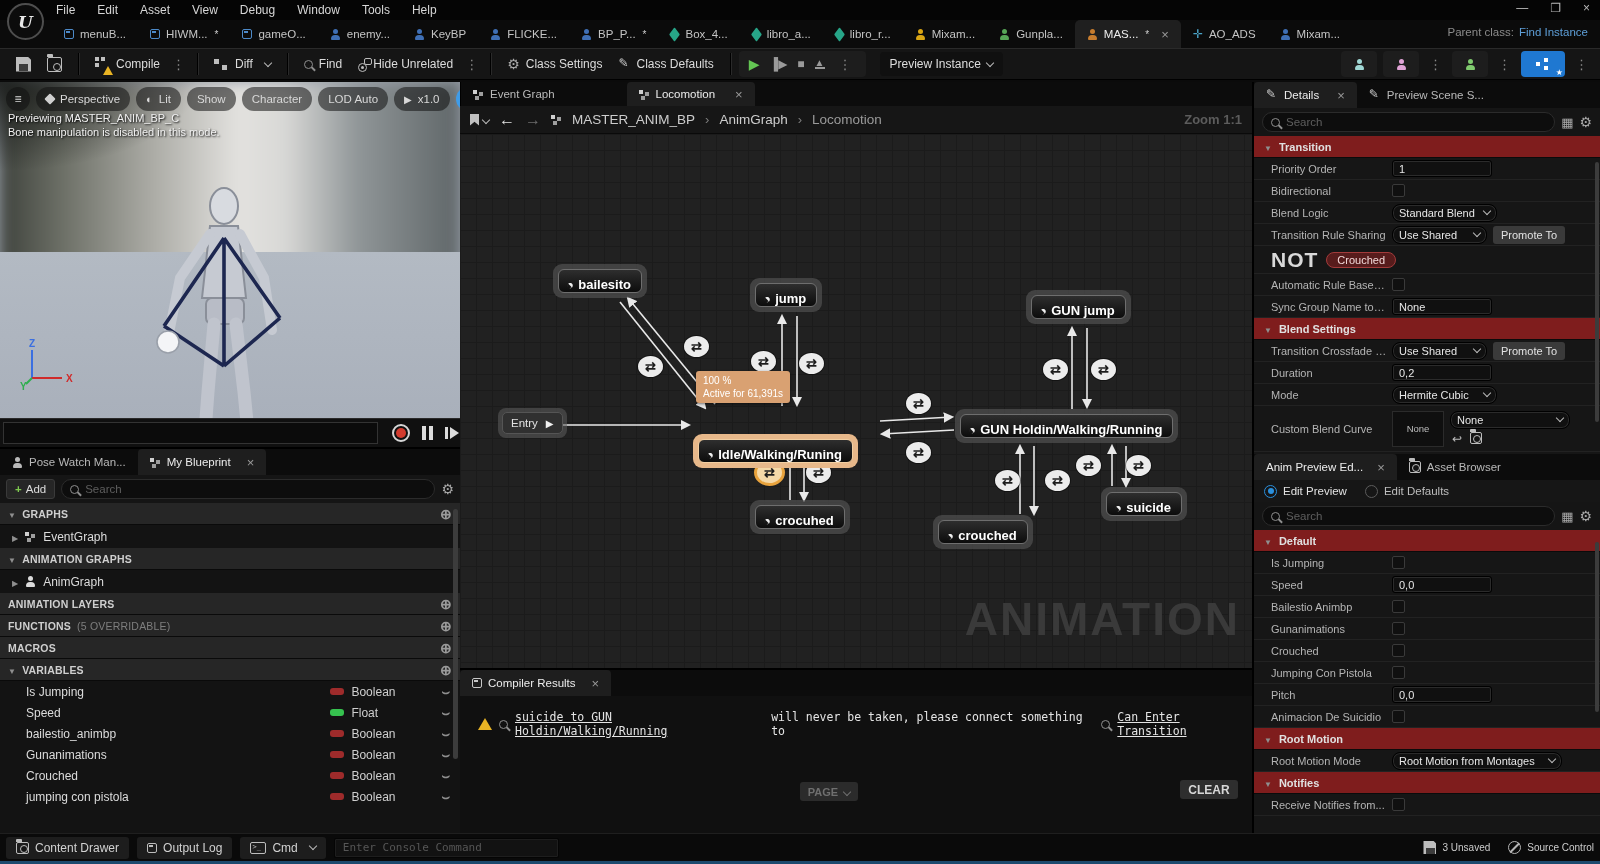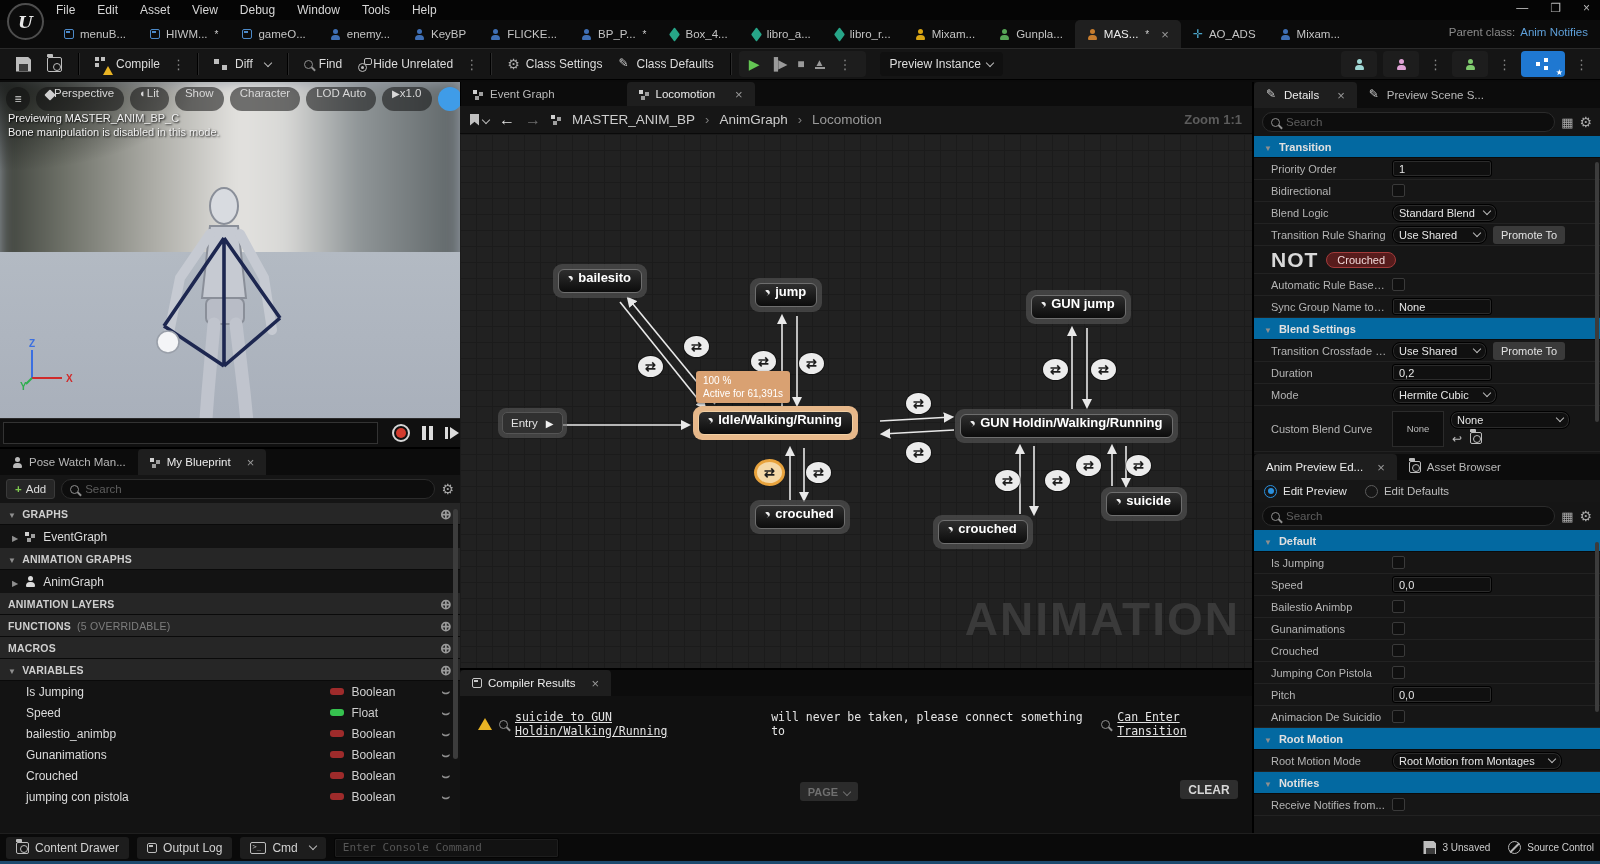--- a/index.html
+++ b/index.html
@@ -93,21 +93,21 @@
   
   #viewport { left:0; top:82px; width:460px; height:336px; overflow:hidden; background:#9aa1ab; }
   #vp-top { position:absolute; left:0; top:0; width:460px; height:185px;
      background:linear-gradient(90deg,#3e423c 0%, #6e7168 14%, #a8a8a2 32%, #e3e2df 52%, #d8d8d6 62%, #8f9597 78%, #5f6668 100%); }
   #vp-bottom { position:absolute; left:0; top:170px; width:460px; height:166px;
      background:linear-gradient(#b3bac3,#a9b0bb); }
   .blurlayer { filter:blur(7px); }
   #vp-darkcorner { position:absolute; left:0; top:0; width:200px; height:90px;
      background:radial-gradient(ellipse at 0 0, rgba(20,22,20,.85), rgba(20,22,20,0) 70%); }
   .vp-pill { height:24px; border-radius:12px; background:rgba(16,16,16,.55); color:#d8d8d8; font-size:11.5px;
-             display:flex; align-items:flex-end; padding:12px 10px; flex:none; }
+             display:flex; align-items:center; gap:6px; padding:0 10px; flex:none; }
   .vp-pill .dmd { width:8px; height:8px; background:#cfcfcf; transform:rotate(45deg); border-radius:1px; }
   #vp-toolbar { position:absolute; left:6px; top:5px; width:450px; display:flex; gap:6px; align-items:center; }
   .vp-round { width:24px; height:24px; border-radius:12px; background:rgba(16,16,16,.55); color:#d8d8d8;
               display:flex; align-items:center; justify-content:center; font-size:12px; flex:none;}
   .vp-round.bluesel { background:#3f9ce8; color:#fff; }
   #vp-overlay-text { position:absolute; left:8px; top:29px; color:#f0f0f0; font-size:11px; line-height:14px;
                      text-shadow:1px 1px 2px #000; }
   #axis-gizmo { position:absolute; left:18px; bottom:28px; }
   #timeline { left:0; top:418px; width:460px; height:29px; background:#101010; border-top:1px solid #2a2a2a; display:flex; align-items:center; }
   #timeline .tl-box { margin-left:3px; width:375px; height:22px; background:#0b0b0b; border:1px solid #333; }
@@ -149,25 +149,25 @@
   #zoomlabel { margin-left:auto; color:#5c5c5c; font-weight:bold; font-size:13px; }
   .bookmark { width:9px; height:12px; background:#c0c0c0; clip-path:polygon(0 0,100% 0,100% 100%,50% 68%,0 100%); }
   #canvas { left:460px; top:134px; width:792px; height:534px; background-color:#212121; overflow:hidden;
     background-image:
       linear-gradient(#1b1b1b 1px, transparent 1px), linear-gradient(90deg,#1b1b1b 1px, transparent 1px),
       linear-gradient(#141414 1px, transparent 1px), linear-gradient(90deg,#141414 1px, transparent 1px);
     background-size:16px 16px,16px 16px,128px 128px,128px 128px; }
   #watermark { position:absolute; right:12px; bottom:22px; font-size:46px; font-weight:bold; color:#3a3a3a; letter-spacing:2px; }
   .gnode { position:absolute; background:rgba(95,95,95,.55); border-radius:9px; padding:5px; }
   .gnode .ginner { background:linear-gradient(#2e2e2e,#0c0c0c); border:1px solid #6e6e6e; border-radius:6px;
-                   height:24px; display:flex; align-items:flex-start; gap:5px; padding:0 10px 0 7px;
+                   height:24px; display:flex; align-items:flex-end; gap:5px; padding:0 10px 0 7px;
                    color:#fff; font-weight:bold; font-size:13px; white-space:nowrap; }
   .state-ico::before { content:'◑'; font-size:12px; color:#f0f0f0; display:inline-block; transform:rotate(-45deg); }
   .gnode.activestate { background:#e2b astonish; }
-  .gnode.activestate { background:#e7b88a; }
+  .gnode.activestate { background:#e7b88a;margin-top:28px; }
   .gnode.activestate .ginner { border:1.5px solid #f2cfa2; }
   #entry-node { position:absolute; background:rgba(95,95,95,.55); border-radius:8px; padding:4px; }
   #entry-node .ginner { background:#303030; border:1px solid #555; border-radius:5px; height:22px;
                         display:flex; align-items:center; gap:8px; padding:0 8px; color:#e2e2e2; font-size:11.5px; }
   #entry-node .eplay { color:#f0f0f0; font-size:10px; }
   .trans { position:absolute; width:25px; height:21px; background:#ececec; border-radius:50%;
            display:flex; align-items:center; justify-content:center; color:#1c1c1c; font-size:13px; font-weight:bold;
            box-shadow:0 0 0 1px rgba(0,0,0,.4); }
   .trans::before { content:'⇄'; }
   .trans.hot { box-shadow:0 0 0 3px #e8a33d; background:#f5d9a8; }
@@ -183,21 +183,21 @@
                 border-bottom:12px solid #e9b424; position:relative; flex:none;}
   #page-dd { position:absolute; left:340px; bottom:32px; width:58px; height:19px; background:#2b2b2b; border-radius:3px;
              color:#6f6f6f; font-size:11px; font-weight:bold; display:flex; align-items:center; justify-content:center; gap:4px; }
   #page-dd .chev { border-color:#6f6f6f; margin:0 0 0 2px; }
   #clear-btn { position:absolute; right:14px; bottom:34px; width:58px; height:19px; background:#2e2e2e; border-radius:3px;
                color:#d6d6d6; font-size:12px; font-weight:bold; display:flex; align-items:center; justify-content:center; }
 
   
   #rightpanel { left:1252px; top:82px; width:348px; height:751px; background:#161616; border-left:2px solid #000; }
   .rp-search { height:28px; display:flex; align-items:center; gap:6px; padding:0 8px; background:#151515; }
-  .rsect { height:22px; background:#0369a1; border-bottom:1px solid #0b0b0b; display:flex; align-items:center; gap:7px;
+  .rsect { height:22px; background:#7f1d1d; border-bottom:1px solid #0b0b0b; display:flex; align-items:center; gap:7px;
            padding:0 10px; color:#e0e0e0; font-weight:bold; font-size:11px; }
   .drow { height:22px; display:flex; align-items:center; padding-left:17px; border-bottom:1px solid #222;
           color:#b4b4b4; font-size:11px; position:relative; }
   .drow .dlabel { width:116px; flex:none; }
   .dctl { position:absolute; left:138px; display:flex; align-items:center; gap:6px; }
   .pencil-ico { width:12px; height:12px; position:relative; flex:none;}
   .pencil-ico::before { content:'✎'; color:#cfcfcf; font-size:12px; position:absolute; top:-2px; }
   #not-row { height:28px; display:flex; align-items:center; gap:8px; padding-left:17px; border-bottom:1px solid #222; }
   #not-txt { font-size:21px; font-weight:bold; color:#d9d9d9; letter-spacing:1px; }
   #not-pill { background:#571c1c; border:1px solid #a33b3b; border-radius:9px; color:#f2dada; font-size:11px; padding:1px 10px; }
@@ -306,21 +306,21 @@
     <span class="atab">
         <span style="color:#4aa3c7; font-size:12px;">✛</span>
         <span>AO_ADS</span>
       </span>
     <span class="atab">
         <span class="person-ico" style="color:#3f6fb5"></span>
         <span>Mixam...</span>
       </span>
   </div>
   <div id="parentclass">
-    <span>Parent class:</span><b>Anim Notifies</b>
+    <span>Parent class:</span><b>Find Instance</b>
   </div>
 
   <div class="abs" id="toolbar">
     <span class="tbtn">
         <span class="ico16 save-ico"></span>
       </span>
     <span class="tbtn">
         <span class="ico16 browse-ico"></span>
       </span>
     <span class="vsep"></span>

